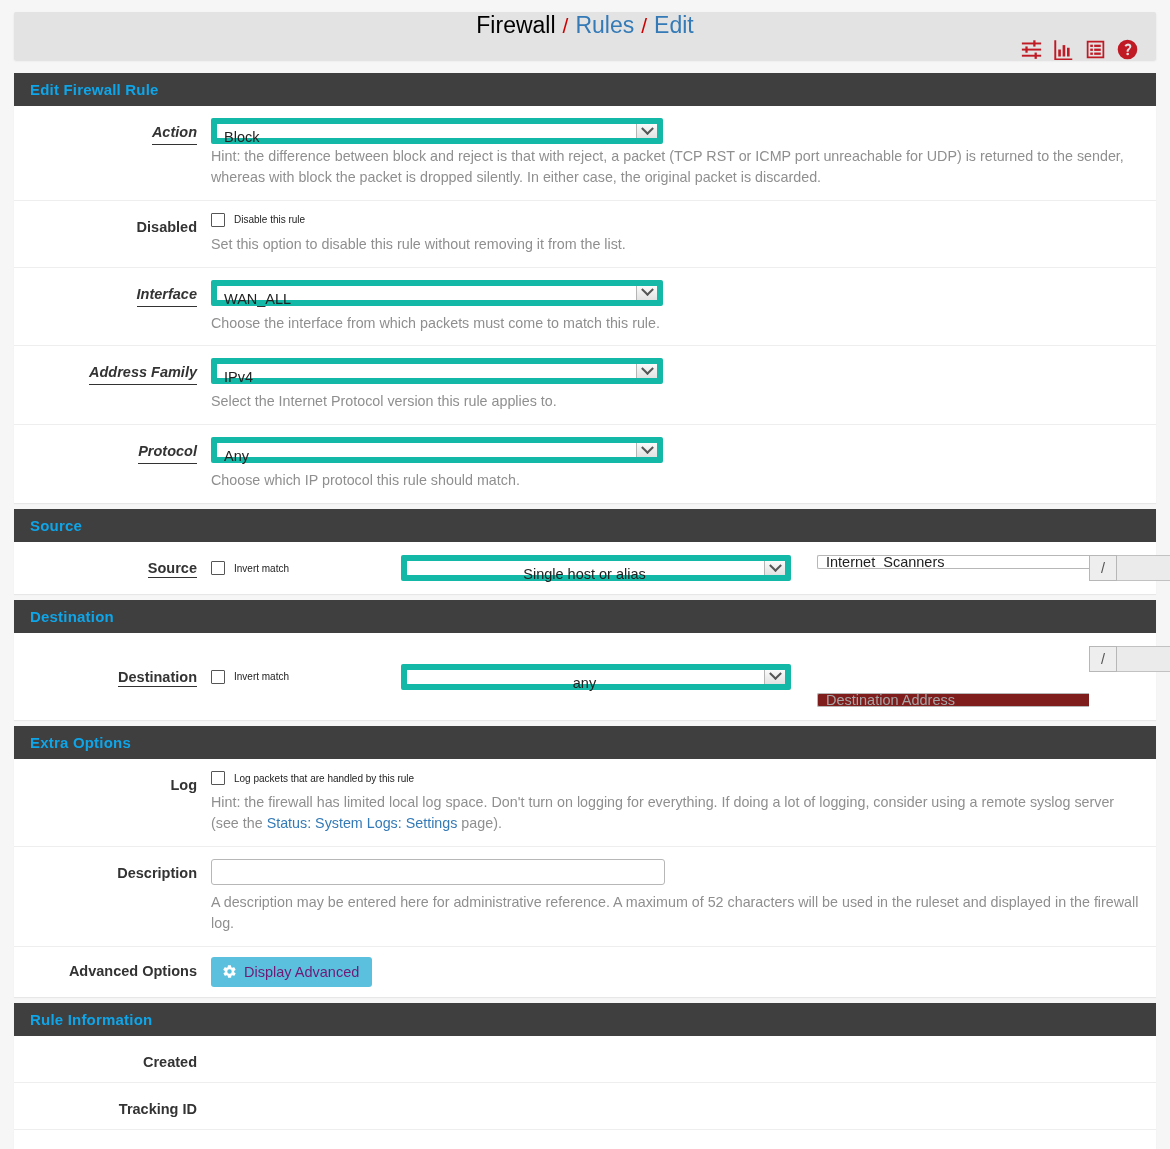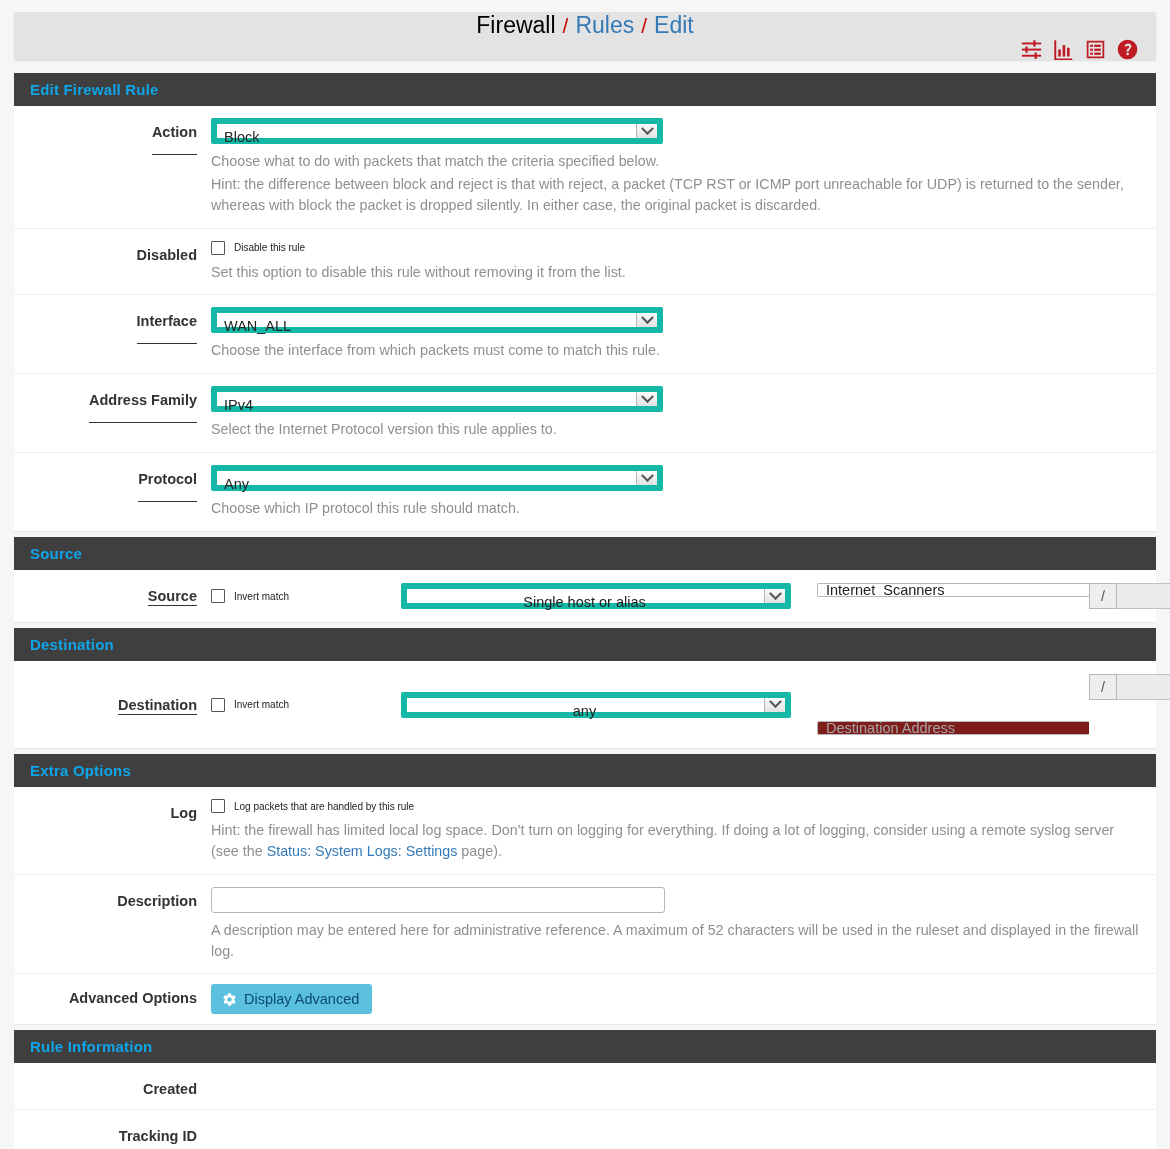--- a/index.html
+++ b/index.html
@@ -55,21 +55,21 @@
 
   .lbl {
     width: 197px;
     flex: 0 0 197px;
     text-align: right;
     padding: 6px 14px 0 0;
     font-size: 14.5px;
     font-weight: bold;
     color: #333;
   }
-  .lbl .u { border-bottom: 1.6px solid #333; padding-bottom: 14px; }
+  .lbl .u { border-bottom: 1.6px solid #333; padding-bottom: 4px; font-style: italic; }
   .ctl { flex: 1; padding-right: 16px; min-width: 0; }
 
   .help {
     color: #908f8f;
     font-size: 14.3px;
     line-height: 1.46;
     margin-top: 7px;
     max-width: 935px;
   }
   .help a { color: #337ab7; text-decoration: none; }
@@ -191,21 +191,21 @@
     color: #222;
     background: #fff;
     font-family: "Liberation Sans", sans-serif;
     outline: none;
   }
 
   
   .btn {
     display: inline-flex; align-items: center; gap: 7px;
     border: none; border-radius: 3px;
-    color: #0c4a6e; font-size: 14.5px;
+    color: #701a75; font-size: 14.5px;
     padding: 7px 13px 7px 11px;
     cursor: pointer;
     font-family: "Liberation Sans", sans-serif;
   }
   .btn-info { background: #5bc0de; }
   .btn svg { fill: #fff; display: block; }
 
   .rinfo-row { display: flex; border-bottom: 1px solid #eee; padding: 12px 0; }
   .rinfo-row:last-child { border-bottom: none; }
   .rinfo-val { flex: 1; font-size: 14.5px; color: #333; padding-top: 2px; }
@@ -267,21 +267,20 @@
 
       <div class="row">
         <div class="lbl">
           <span class="u">Action</span>
         </div>
         <div class="ctl">
           <div class="sel sel-w450">
             <span class="txt">Block</span>
             <span class="arw"></span>
           </div>
-          <div class="help">Choose what to do with packets that match the criteria specified below.</div>
           <div class="help" style="margin-top:2px;">Hint: the difference between block and reject is that with reject, a packet (TCP RST or ICMP port unreachable for UDP) is returned to the sender, whereas with block the packet is dropped silently. In either case, the original packet is discarded.</div>
         </div>
       </div>
 
       <div class="row">
         <div class="lbl">Disabled</div>
         <div class="ctl">
           <div class="chkline">
             <span class="chk"></span>
             <span class="chktext">Disable this rule</span>

